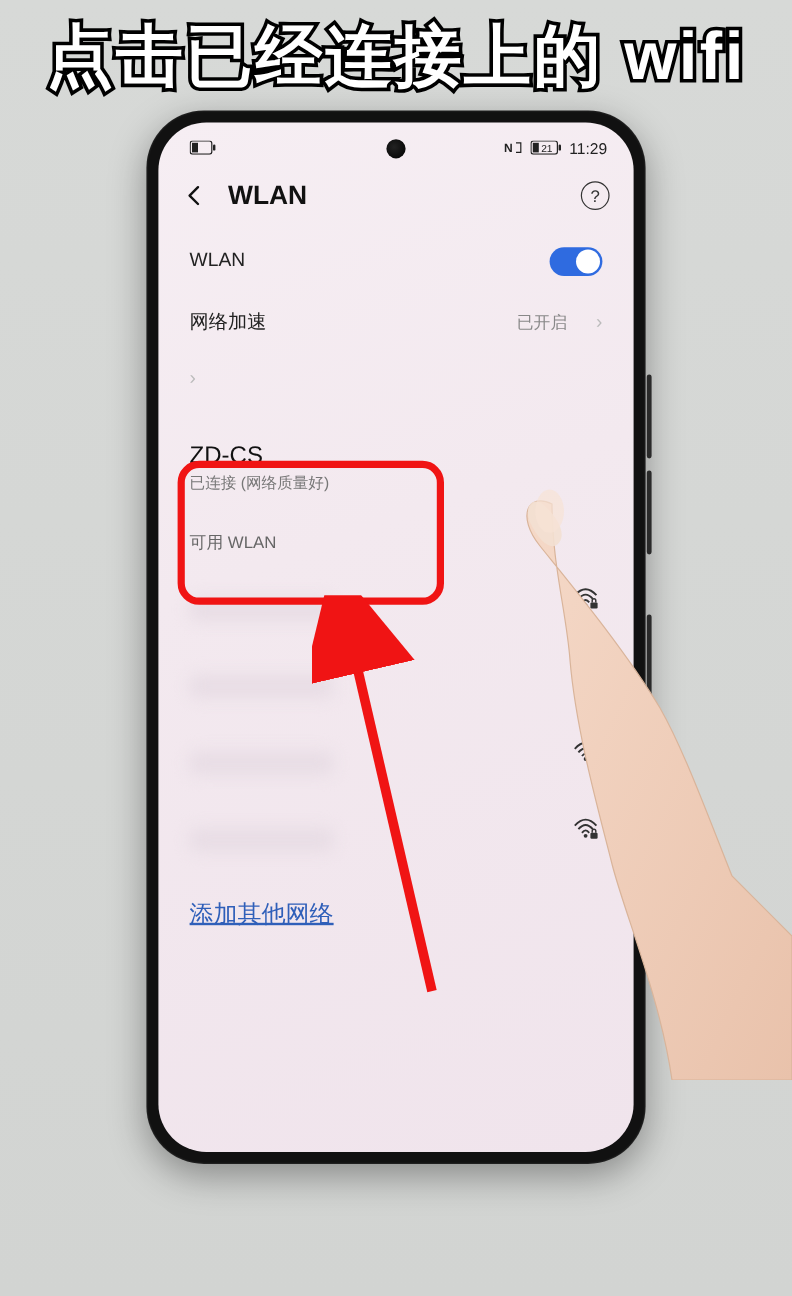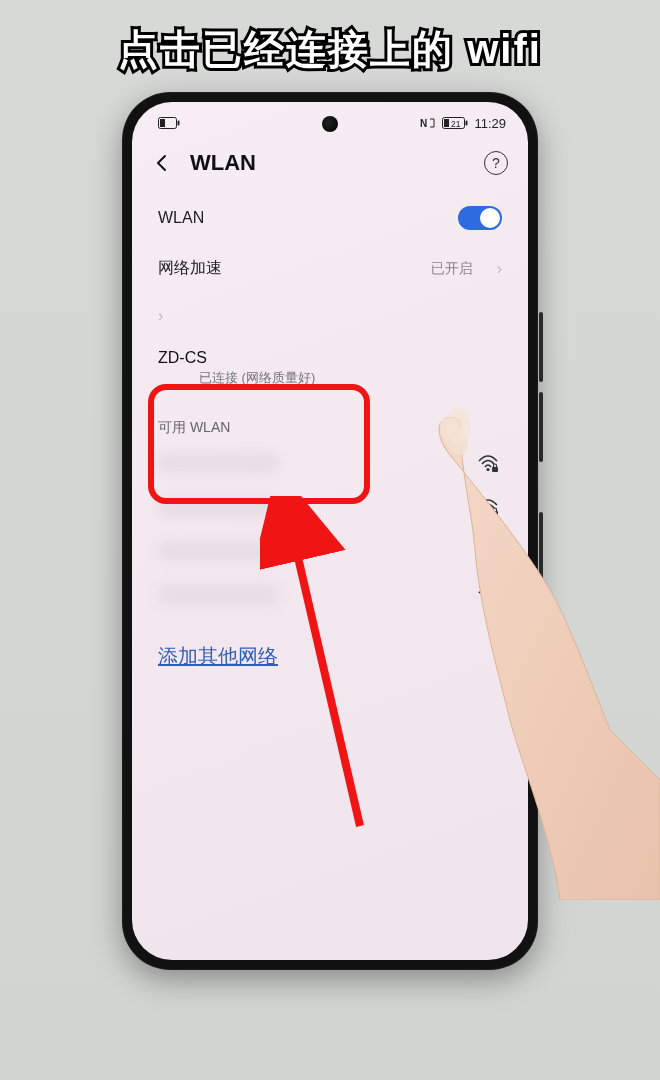--- a/index.html
+++ b/index.html
@@ -9,23 +9,23 @@
     font-family: -apple-system, "Helvetica Neue", Arial, "PingFang SC", sans-serif;
     position: relative;
     overflow: hidden;
   }
   .bg {
     position: absolute; inset: 0;
     background: linear-gradient(180deg, #d7d9d7 0%, #d2d4d2 100%);
   }
   .caption {
     position: absolute;
-    top: 22px; left: 0; right: 0;
+    top: 10px; left: 0; right: 0;
     text-align: center;
-    font-size: 40px;
+    font-size: 56px;
     font-weight: 900;
     color: #fff;
     -webkit-text-stroke: 6px #000;
     paint-order: stroke fill;
     letter-spacing: 2px;
     z-index: 50;
   }
   .phone {
     position: absolute;
     left: 122px;
@@ -91,22 +91,22 @@
     position: relative;
   }
   .toggle::after {
     content: ""; position: absolute; right: 2px; top: 2px;
     width: 20px; height: 20px; background: #fff; border-radius: 50%;
   }
   .chev { color: #bbb; font-size: 16px; }
   .section-label { padding: 18px 20px 6px 20px; font-size: 14px; color: #666; }
   .net-item { padding: 10px 20px 14px 20px; display: flex; align-items: center; }
   .net-item .texts { flex: 1; }
-  .net-item .name { font-size: 16px; color: #111; }
-  .net-item .sub { font-size: 13px; color: #777; margin-top: 2px; margin-left: 41px; }
+  .net-item .name { font-size: 20px; color: #111; margin-top: 20px; }
+  .net-item .sub { font-size: 13px; color: #777; margin-top: 2px; }
   .wifi-ico { width: 28px; display: flex; flex-direction: column; align-items: center; }
   .avail-list .net-item .name {
     color: transparent;
     background: #e8dde5;
     filter: blur(6px);
     border-radius: 6px;
     width: 120px; height: 20px;
   }
   .add-net { padding: 24px 20px; color: #2f5fb9; font-size: 20px; text-decoration: underline; }
 

